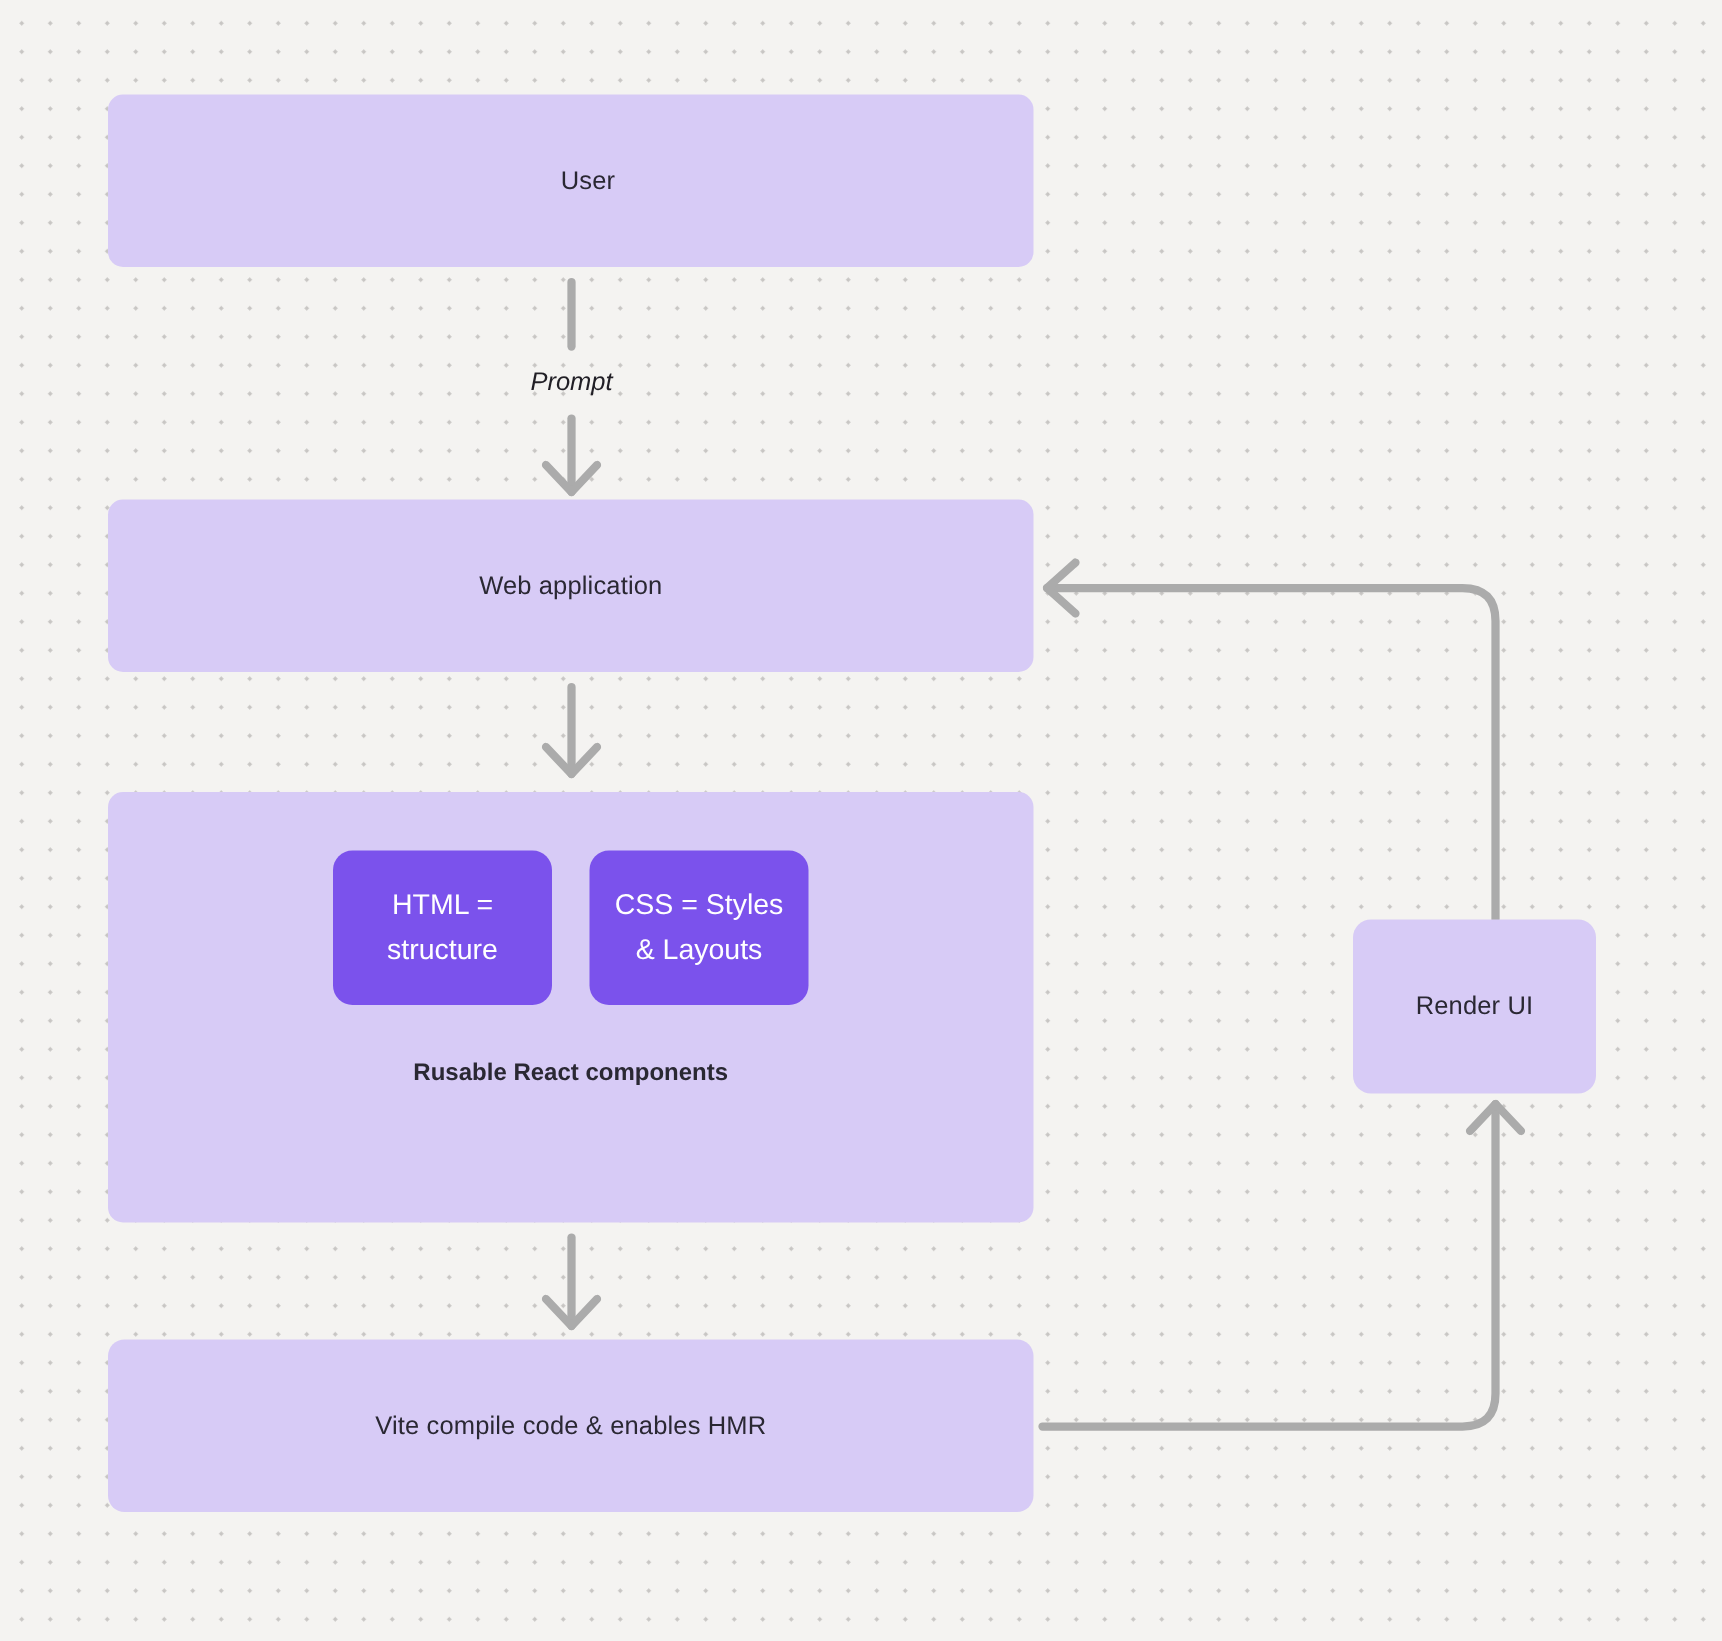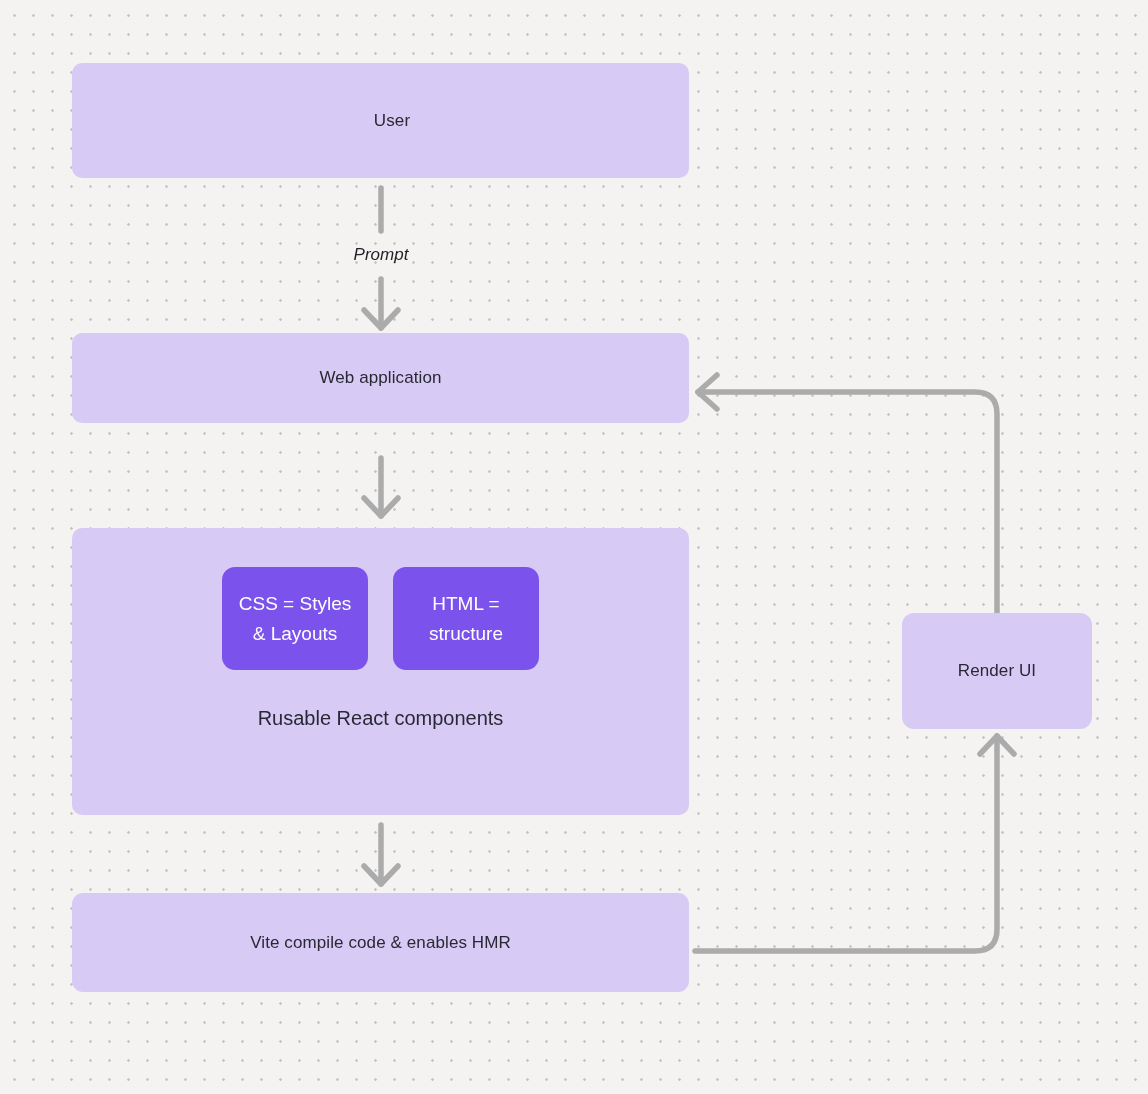--- a/index.html
+++ b/index.html
@@ -61,21 +61,21 @@
     border-radius:13px;
     display:flex;flex-direction:column;align-items:center;justify-content:center;
     color:var(--chip-text);
     font-size:19px;font-weight:500;
     line-height:30px;
     text-align:center;
   }
   .group-caption{
     margin-top:37px;
     color:var(--label-text);
-    font-size:20px;font-weight:400;
+    font-size:16px;font-weight:700;
   }
   .edge-label{
     position:absolute;
     color:#211f26;
     font-size:17px;font-weight:500;
     transform:translateX(-50%);
     white-space:nowrap;
   }
 </style>
 </head>
@@ -96,39 +96,39 @@
     <path d="M997 613 V414 Q997 392 975 392 H698"></path>
     <path d="M717 375 L698 392 L717 409"></path>
   </svg>
 
   <div class="node" style="left:72px;top:63px;width:617px;height:115px;padding-left:23px;">
     <span>User</span>
   </div>
 
   <div class="edge-label" style="left:381px;top:245px;font-style:italic;">Prompt</div>
 
-  <div class="node" style="left:72px;top:333px;width:617px;height:90px;">
+  <div class="node" style="left:72px;top:333px;width:617px;height:115px;">
     <span>Web application</span>
   </div>
 
   <div class="group" style="left:72px;top:528px;width:617px;height:287px;">
     <div class="chip-row">
       <div class="chip">
+        <span>HTML =</span>
+        <span>structure</span>
+      </div>
+      <div class="chip">
         <span>CSS = Styles</span>
         <span>&amp; Layouts</span>
-      </div>
-      <div class="chip">
-        <span>HTML =</span>
-        <span>structure</span>
       </div>
     </div>
     <div class="group-caption">Rusable React components</div>
   </div>
 
-  <div class="node" style="left:72px;top:893px;width:617px;height:99px;border-radius:11px;">
+  <div class="node" style="left:72px;top:893px;width:617px;height:115px;border-radius:11px;">
     <span>Vite compile code &amp; enables HMR</span>
   </div>
 
-  <div class="node node--render" style="left:902px;top:613px;width:190px;height:116px;">
+  <div class="node node--render" style="left:902px;top:613px;width:162px;height:116px;">
     <span>Render UI</span>
   </div>
 
 </div>
 
 </body></html>

